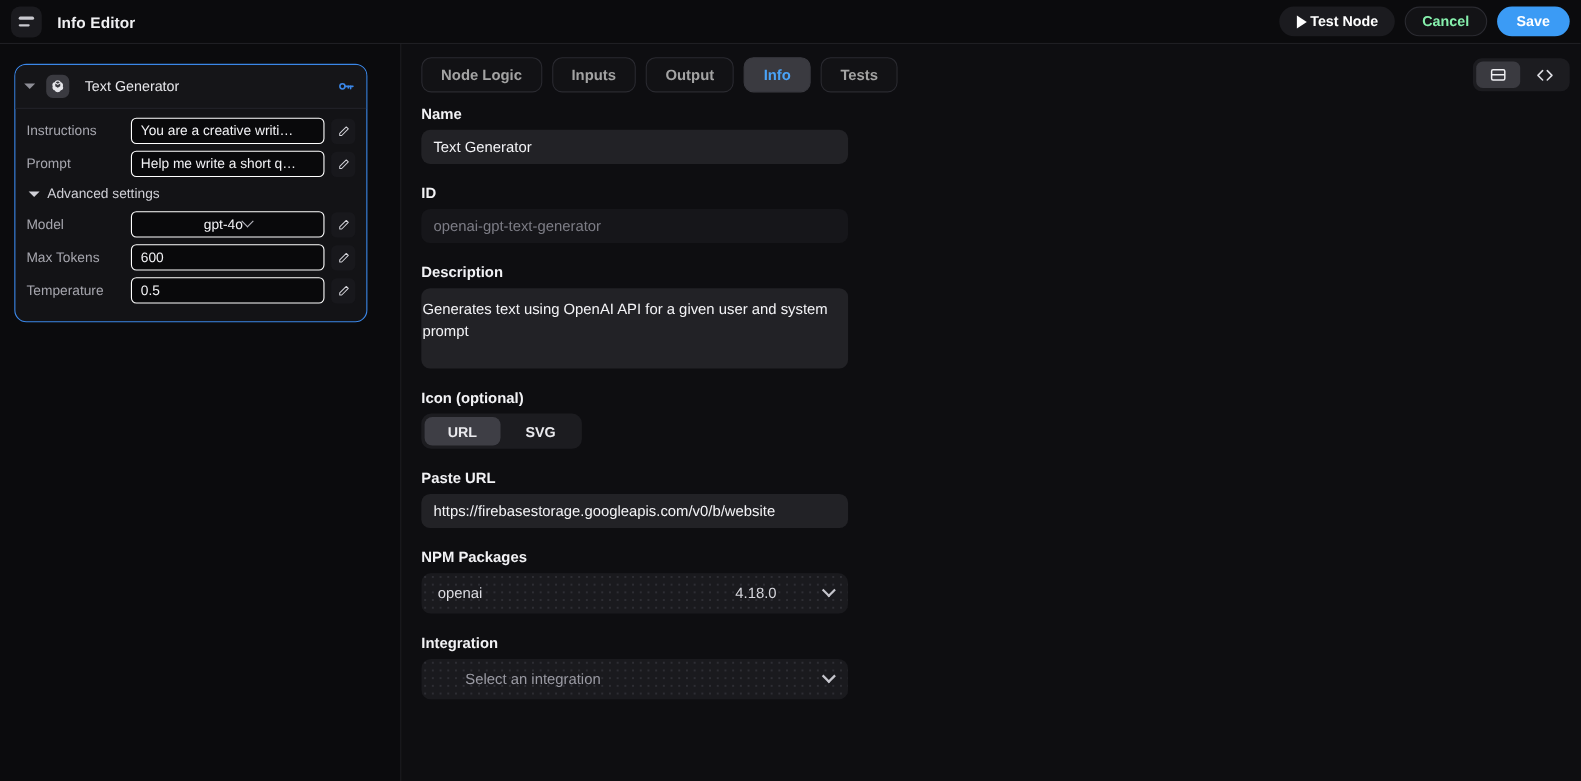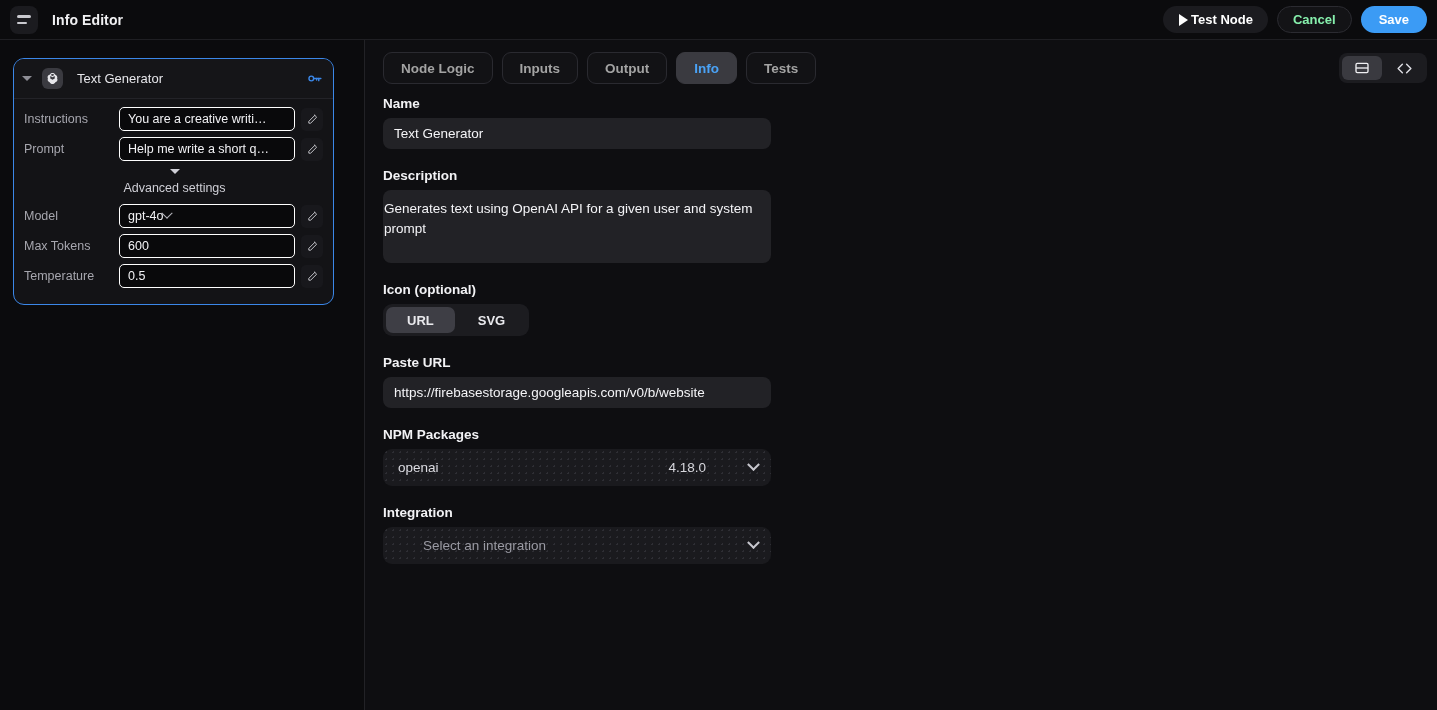--- a/index.html
+++ b/index.html
@@ -108,30 +108,30 @@
   }
   .row-field {
     flex: 1; height: 24px;
     background: #09090b; border-radius: 5px;
     display: flex; align-items: center;
     padding: 0 8px;
     font-size: 12.5px; color: #f2f2f5;
     overflow: hidden; white-space: nowrap;
     border: 1px solid #ffffff;
   }
-  .row-field.select { justify-content: flex-start; }
+  .row-field.select { justify-content: center; }
   .row-pencil {
     width: 22px; height: 23px; margin-left: 6px; flex: none;
     background: #18181c; border-radius: 5px;
     display: flex; align-items: center; justify-content: center;
   }
   .adv-toggle {
     display: flex; align-items: center; gap: 7px;
     margin: 8px 0 9px 2px;
-    font-size: 12.5px; color: #cfcfd6; flex-direction: column;
+    font-size: 12.5px; color: #cfcfd6;
   }
   .adv-caret {
     width: 0; height: 0;
     border-left: 5px solid transparent;
     border-right: 5px solid transparent;
     border-top: 5.5px solid #cfcfd6;
   }
   .chev-sm {
     width: 8px; height: 8px;
     border-right: 1.7px solid #b6b6bd;
@@ -372,20 +372,24 @@
       </div>
     </div>
 
     <div class="form">
 
       <div class="field-group">
         <div class="field-label">Name</div>
         <div class="input">Text Generator</div>
       </div>
 
+      <div class="field-group mt-gap">
+        <div class="field-label">ID</div>
+        <div class="input disabled">openai-gpt-text-generator</div>
+      </div>
 
       <div class="field-group">
         <div class="field-label">Description</div>
         <div class="textarea">Generates text using OpenAI API for a given user and system prompt</div>
       </div>
 
       <div class="field-group">
         <div class="field-label">Icon (optional)</div>
         <div class="seg">
           <div class="seg-btn active">URL</div>

